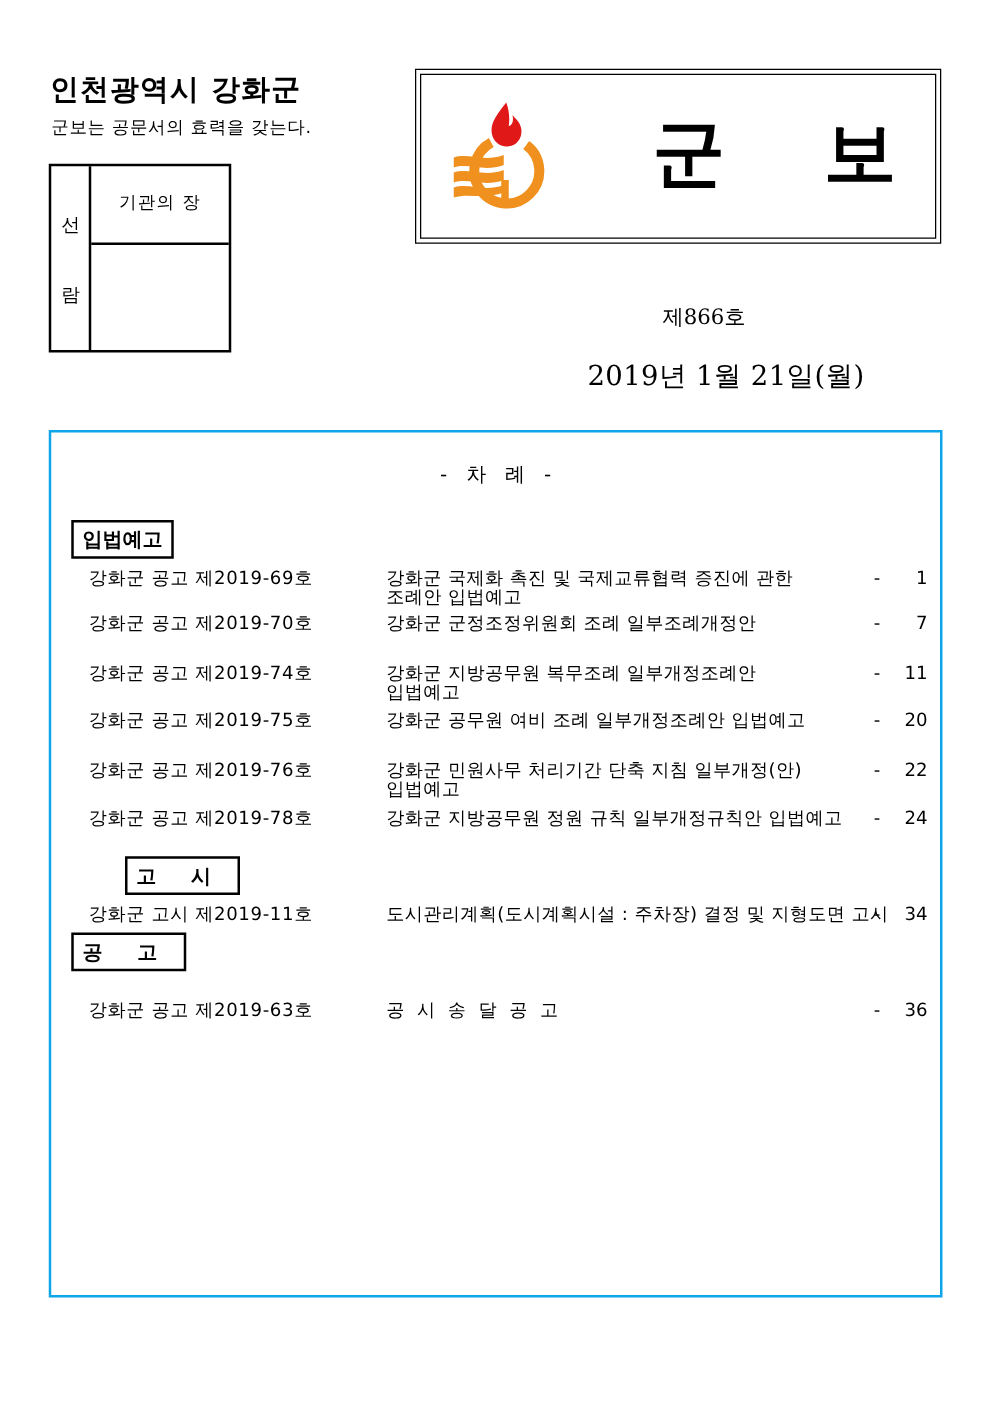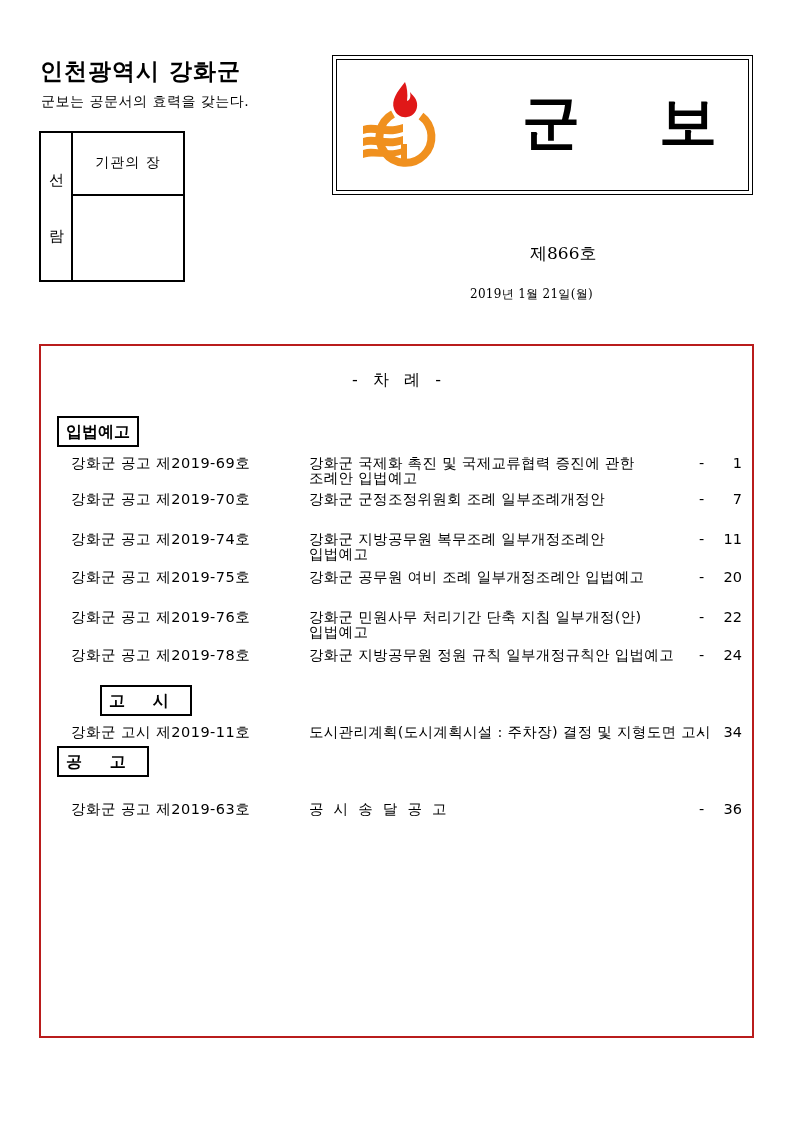--- a/index.html
+++ b/index.html
@@ -20,23 +20,23 @@
   .review-sign { position: absolute; left: 32px; top: 63px; width: 110px; height: 84px; }
 
   .banner { left: 332px; top: 55px; width: 419px; height: 138px; border: 1px solid #000; }
   .banner-inner { position: absolute; left: 3px; top: 3px; right: 3px; bottom: 3px; border: 1px solid #000; }
   .logo { position: absolute; left: 24px; top: 18px; width: 88px; height: 92px; }
   .banner-title { position: absolute; top: 22px; font-size: 58px; font-weight: bold; line-height: 80px; }
   .bt1 { left: 185px; }
   .bt2 { left: 322px; }
 
   .issue-no { left: 530px; top: 242px; font-size: 17px; font-family: "DejaVu Serif", serif; white-space: nowrap; }
-  .issue-date { left: 470px; top: 286px; font-size: 12px; font-family: "DejaVu Serif", serif; white-space: nowrap; letter-spacing: 0.3px; }
+  .issue-date { left: 470px; top: 286px; font-size: 22px; font-family: "DejaVu Serif", serif; white-space: nowrap; letter-spacing: 0.3px; }
 
-  .toc-frame { left: 39px; top: 344px; width: 711px; height: 690px; border: 2px solid #b91c1c; }
+  .toc-frame { left: 39px; top: 344px; width: 711px; height: 690px; border: 2px solid #0ea5e9; }
   .toc-title { position: absolute; left: 0; right: 0; top: 24px; text-align: center; font-size: 16px; word-spacing: 10px; }
 
   .section-label { position: absolute; left: 16px; height: 27px; border: 2px solid #000; padding: 0 7px;
                    font-size: 16px; font-weight: bold; line-height: 27px; white-space: pre; }
 
   .entry { position: absolute; left: 0; right: 0; font-size: 14.5px; line-height: 15px; }
   .entry .no { position: absolute; left: 30px; white-space: pre; letter-spacing: 0.5px; }
   .entry .title { position: absolute; left: 268px; width: 385px; white-space: pre; letter-spacing: 0.3px; }
   .entry .dash { position: absolute; left: 658px; }
   .entry .page { position: absolute; right: 10px; text-align: right; }

